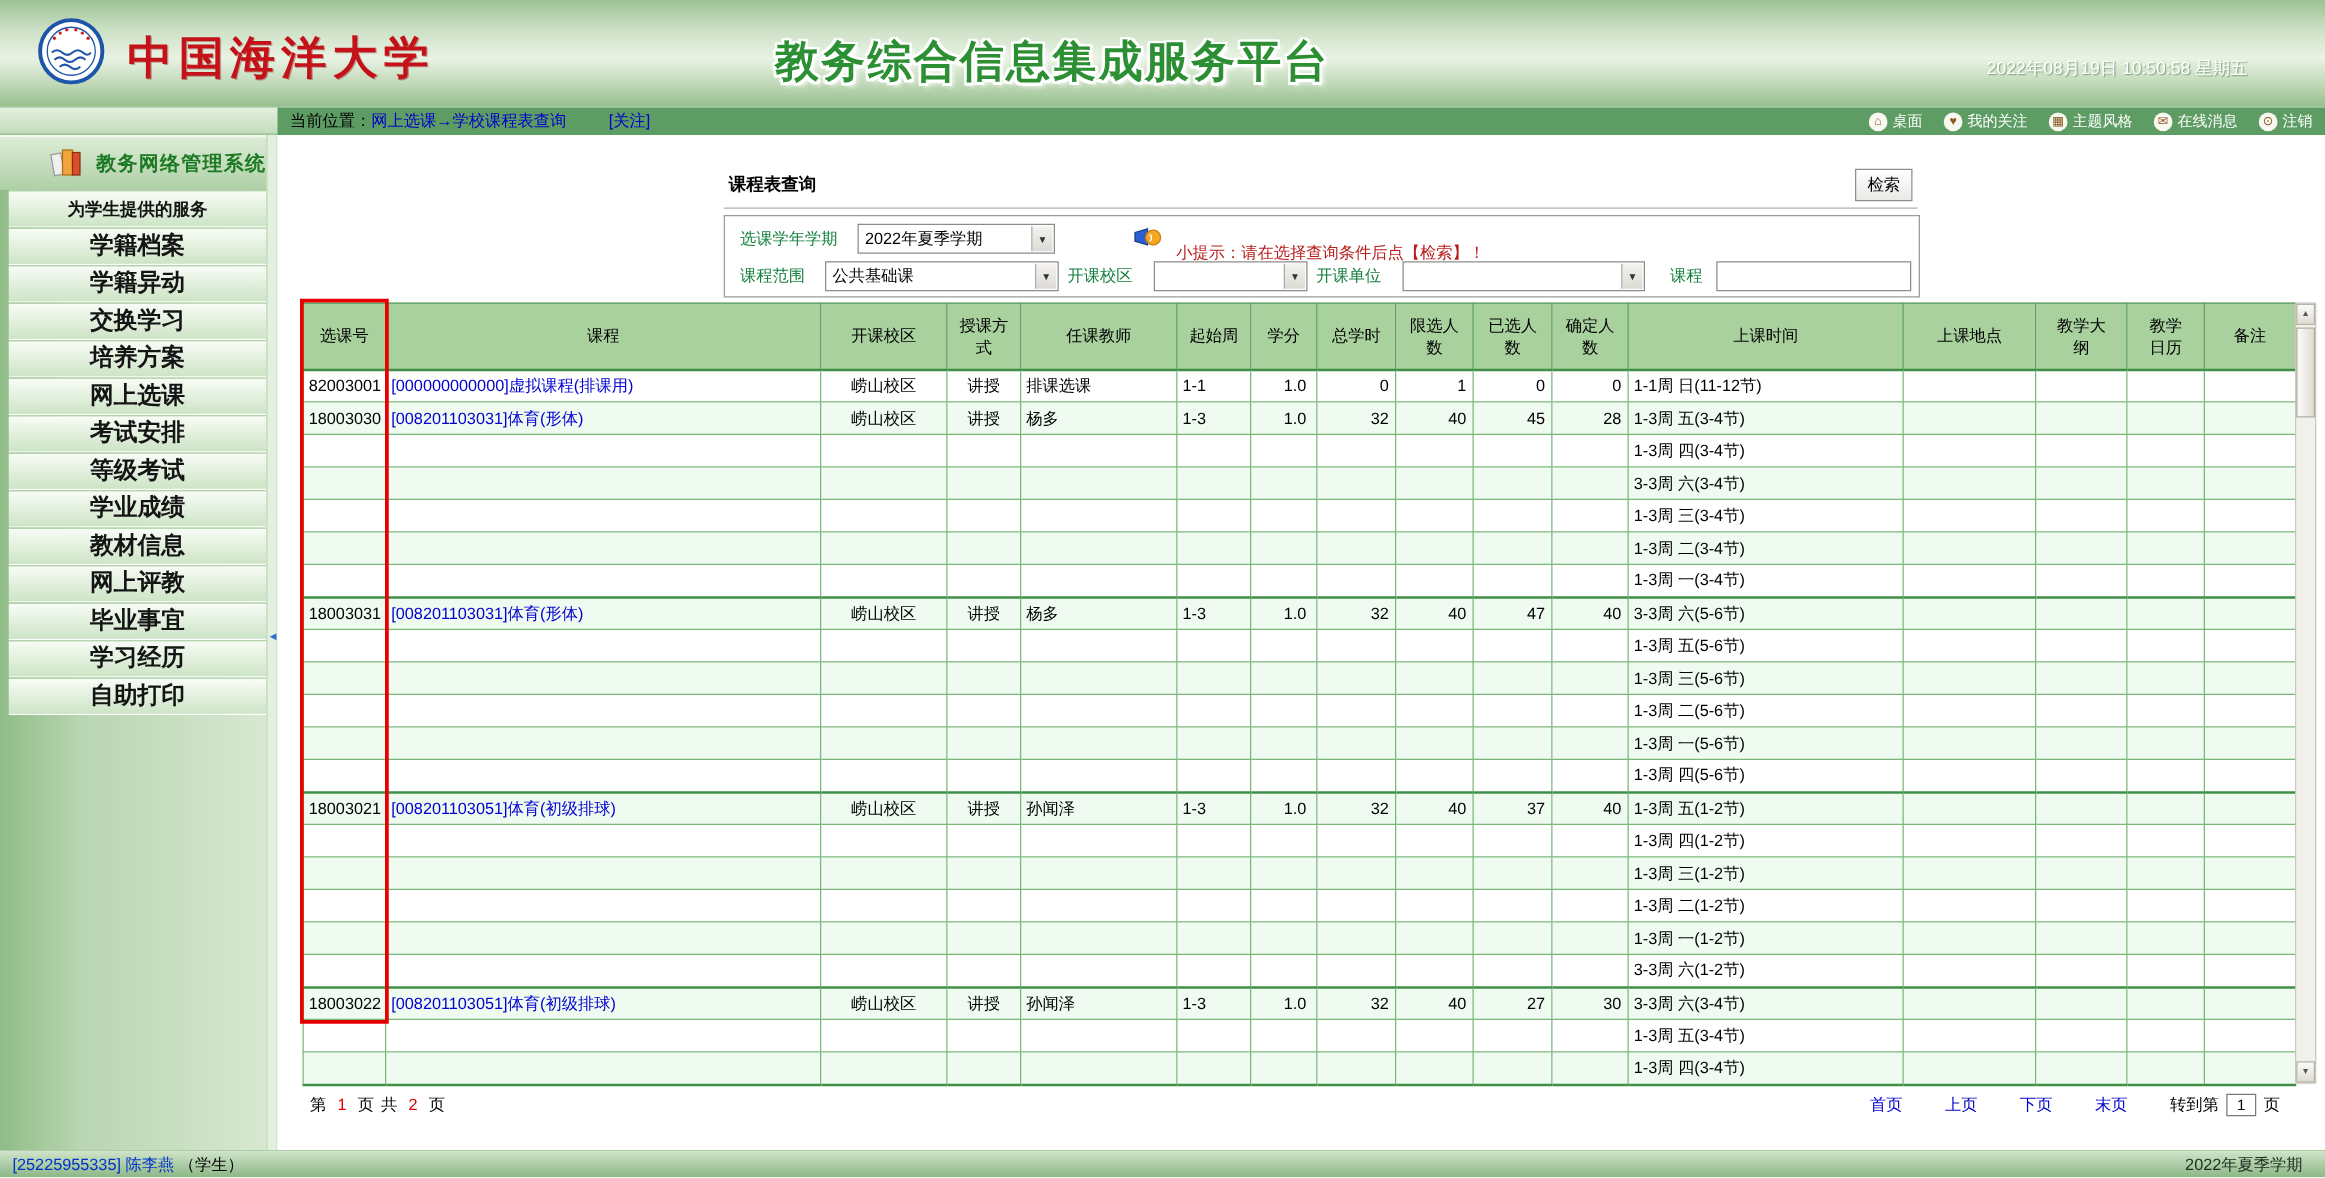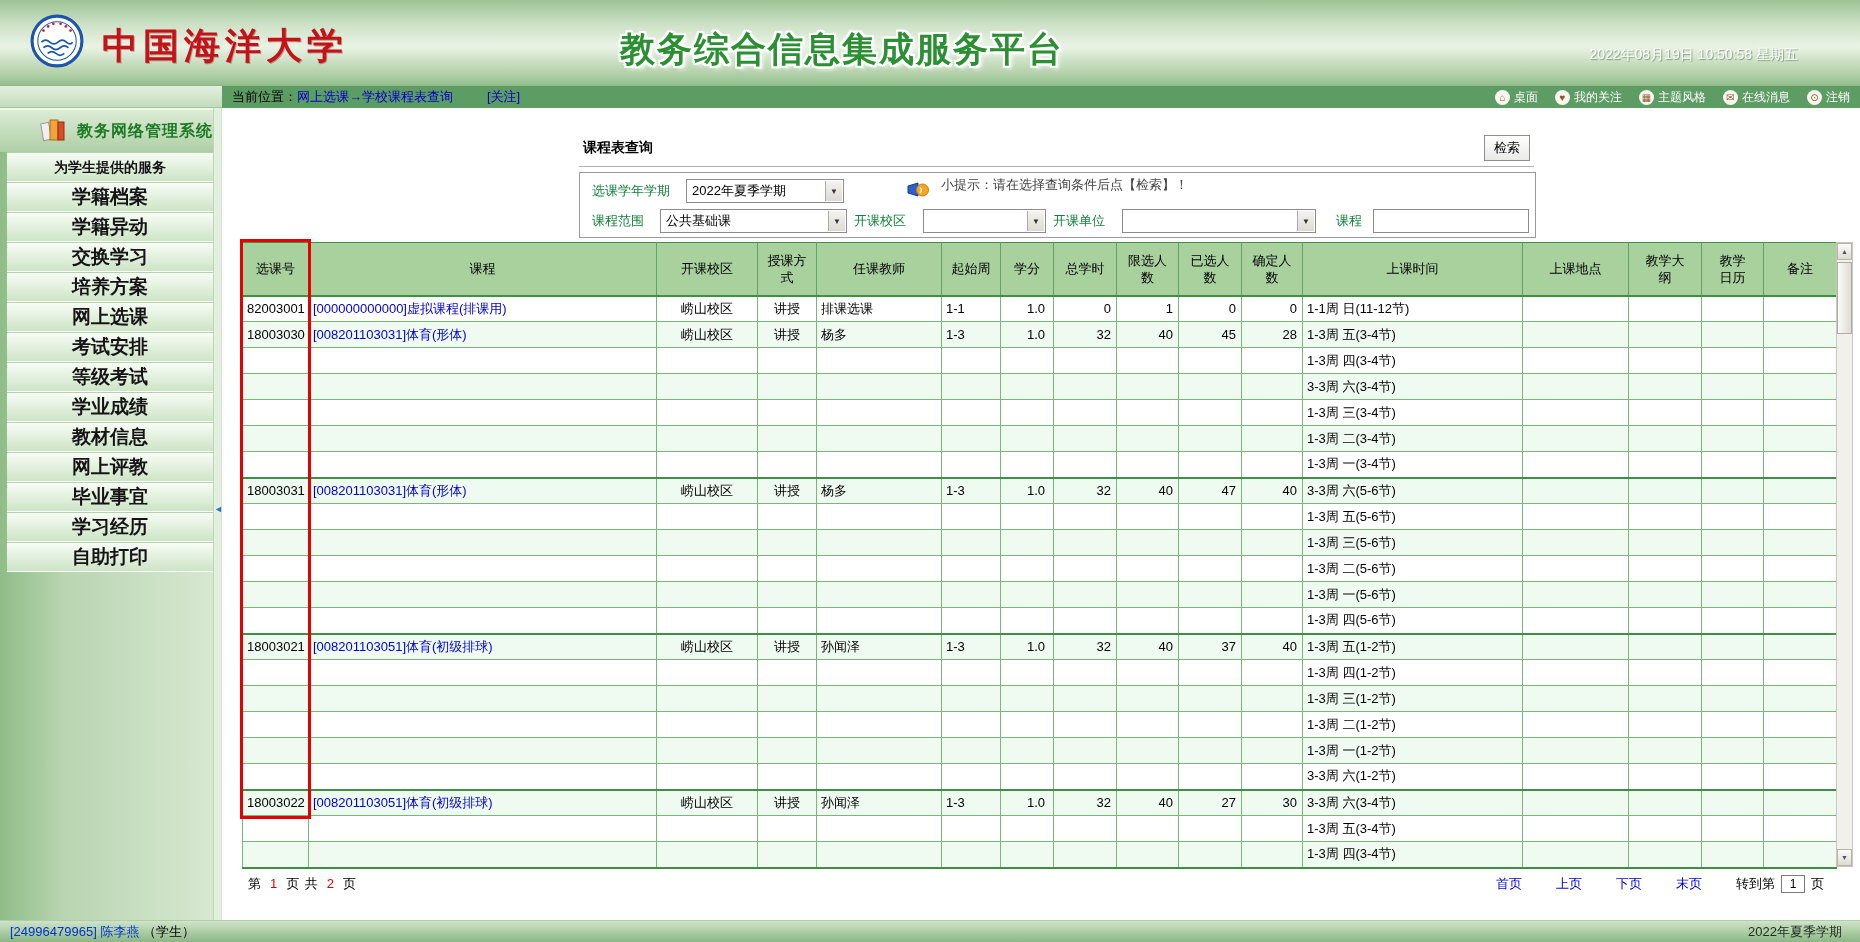--- a/index.html
+++ b/index.html
@@ -52,21 +52,21 @@
   .search-btn { position:absolute; left:1262px; top:27px; width:46px; height:26px; font-size:13px;
     background:linear-gradient(#ffffff,#e9e9e6); border:1px solid #8e8e8e; cursor:pointer; }
   .rule { position:absolute; left:357px; top:58px; width:955px; border-top:1px solid #b0b0b0; }
   .qbox { position:absolute; left:357px; top:64px; width:957px; height:66px; border:1px solid #9a9a9a; background:#fff; }
   .qlabel { position:absolute; font-size:13px; color:#15803d; line-height:24px; white-space:nowrap; }
   .sel { position:absolute; height:24px; background:#fff; border:1px solid #8c8c8c; cursor:pointer; }
   .sel .v { display:block; padding-left:5px; line-height:22px; font-size:13px; color:#000; white-space:nowrap; overflow:hidden; }
   .sel .a { position:absolute; right:1px; top:1px; bottom:1px; width:17px; background:linear-gradient(#f4f3f0,#dcdad4);
     border-left:1px solid #aaa; text-align:center; font-size:8px; line-height:21px; color:#333; }
   .tip-ic { position:absolute; left:326px; top:9px; }
-  .tip { position:absolute; left:361px; top:0; line-height:24px; font-size:13px; color:#404040; white-space:nowrap; }
+  .tip { position:absolute; left:361px; top:17px; line-height:24px; font-size:13px; color:#b91c1c; white-space:nowrap; }
   .txtin { position:absolute; height:24px; border:1px solid #8c8c8c; background:#fff; font-size:13px; padding:0 4px; }
 
   
   .tbl-wrap { position:absolute; left:20px; top:134px; width:1594px; }
   table { border-collapse:collapse; table-layout:fixed; width:1594px; }
   th { background:#a8d19e; border:1px solid #5fa263; border-bottom:2px solid #3f8f46; border-top:1px solid #3f8f46;
     font-weight:normal; font-size:13px; color:#000; height:53px; padding:0 8px; line-height:17px; }
   th.c13, th.c14 { padding:0 16px; }
   td { border:1px solid #79b779; font-size:13px; color:#000; height:26px; padding:0 4px;
     white-space:nowrap; overflow:hidden; }
@@ -693,17 +693,17 @@
         <span class="goto">
           <span>转到第</span>
           <input value="1" style="">
           <span>页</span>
         </span>
       </div>
     </div>
   </div>
 
   <div class="statusbar">
-    <div class="user"><a>[24996479965]</a> <a>陈李燕</a> <span>（学生）</span></div>
+    <div class="user"><a>[25225955335]</a> <a>陈李燕</a> <span>（学生）</span></div>
     <div class="term">2022年夏季学期</div>
   </div>
 
 </div>
 
 </body></html>

